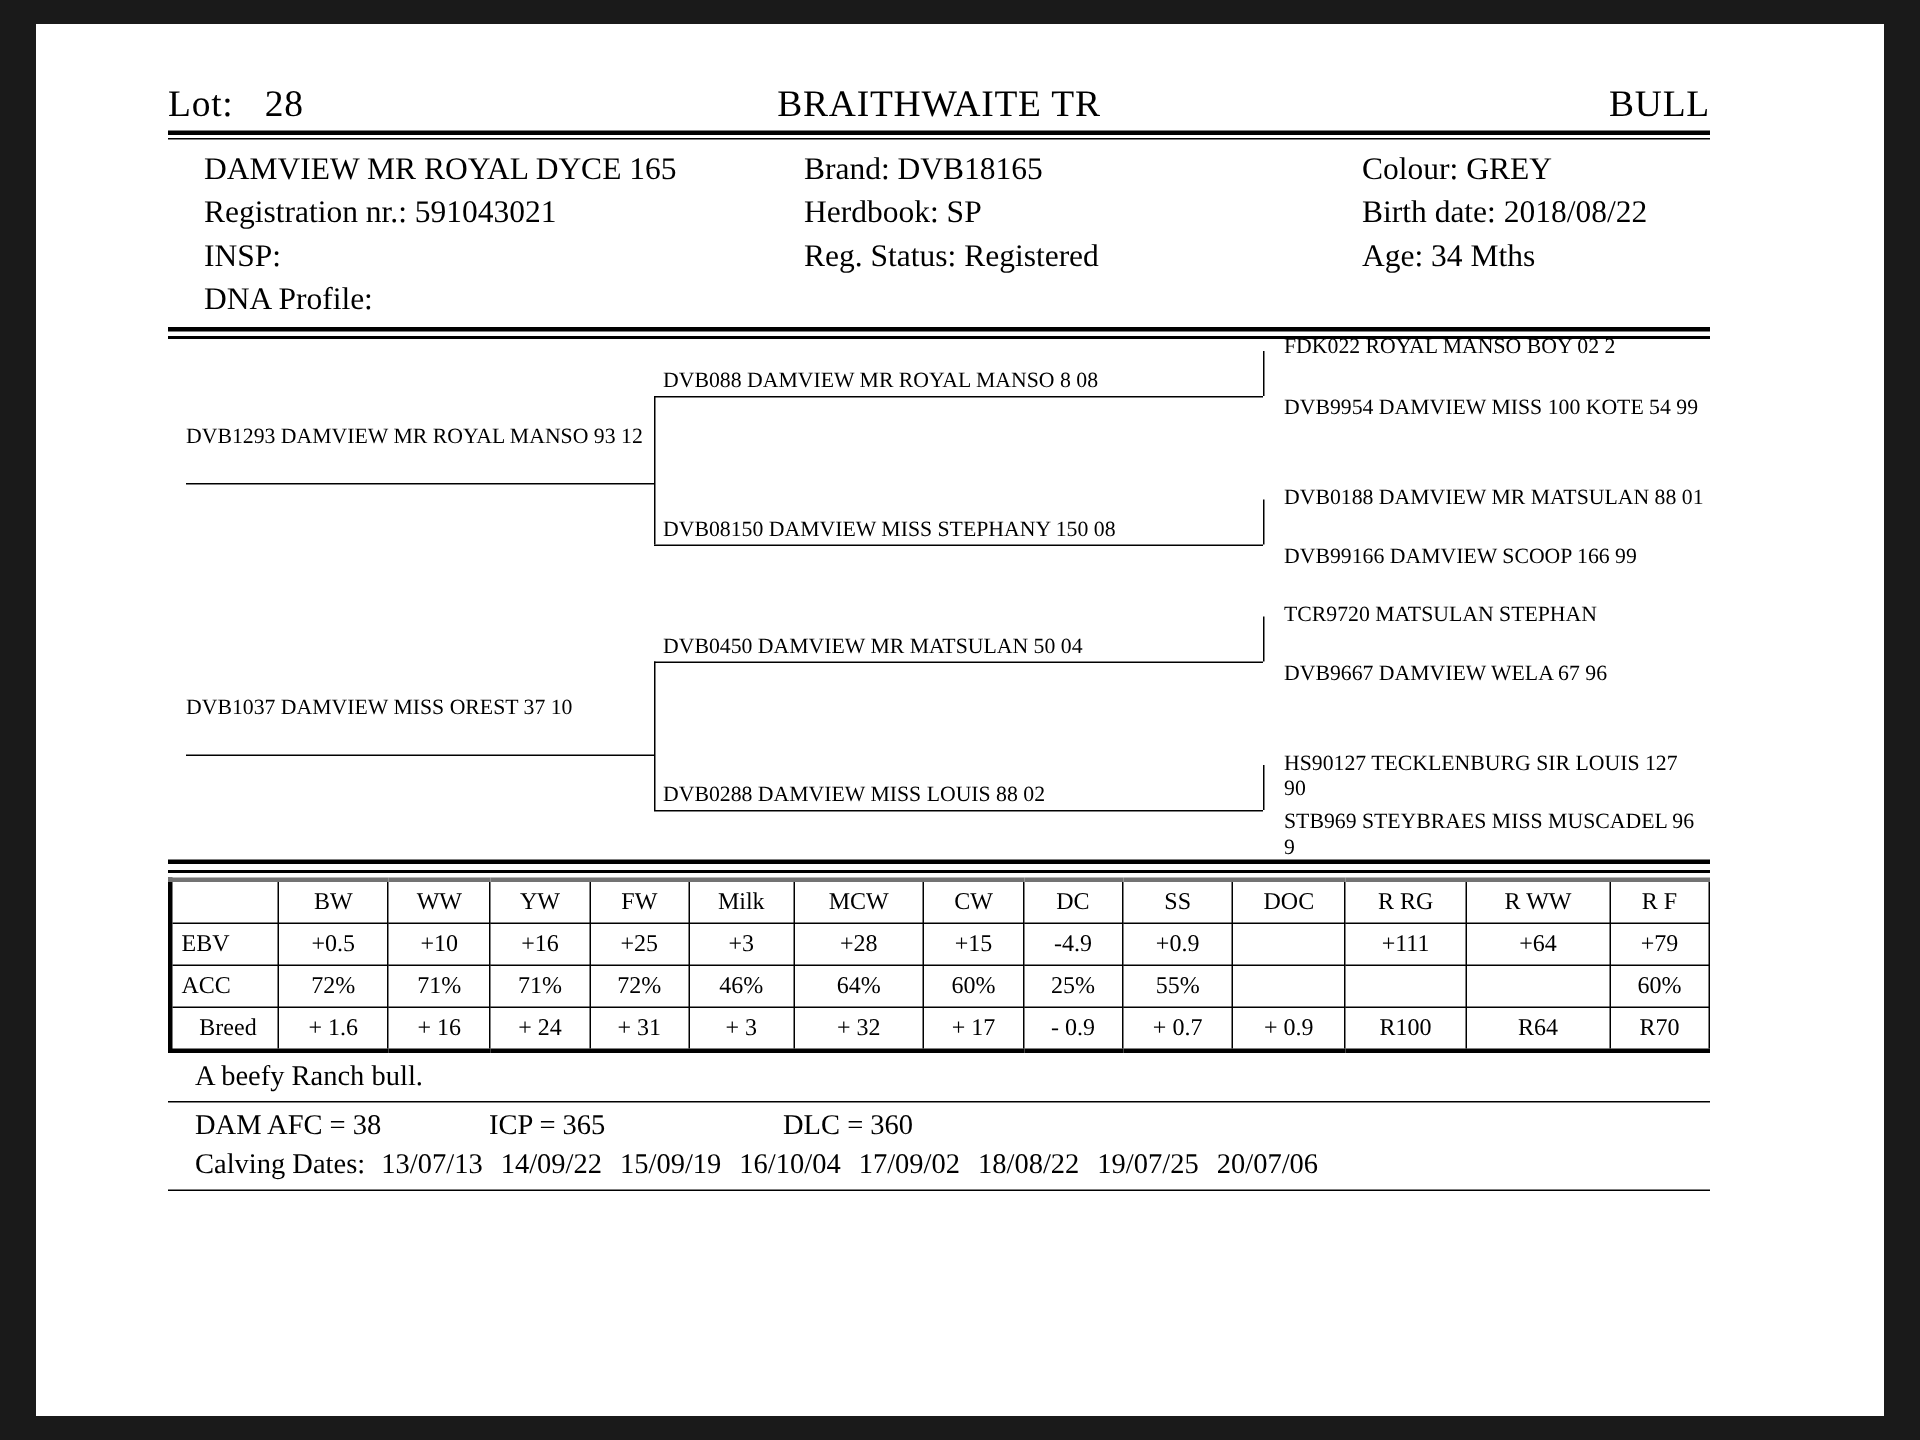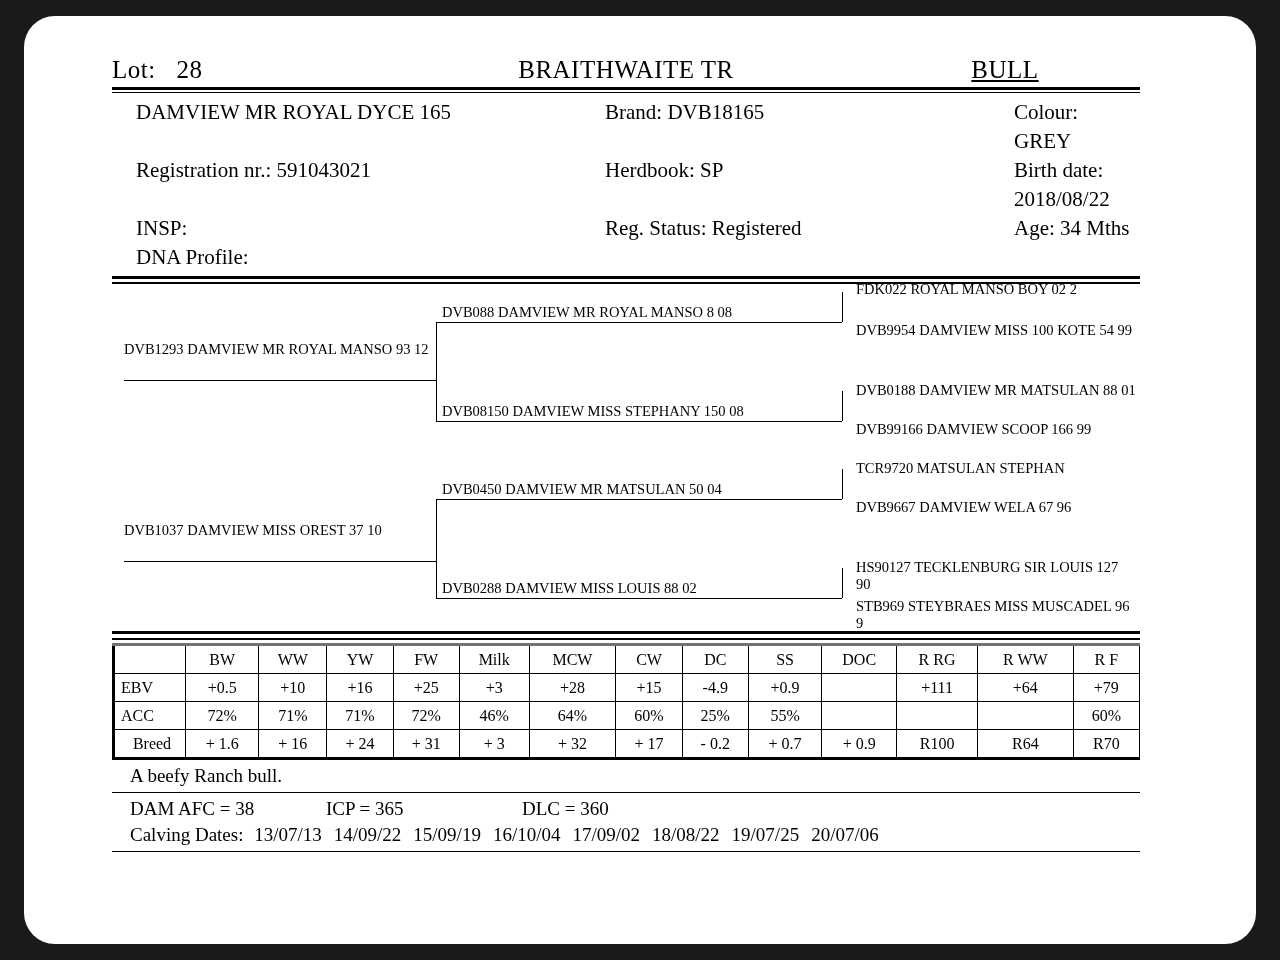--- a/index.html
+++ b/index.html
@@ -13,61 +13,60 @@
     font-family: "Liberation Serif", serif;
     overflow: hidden;
   }
   .page {
     position: absolute;
     left: 24px;
     top: 16px;
     width: 1232px;
     height: 928px;
     background: #ffffff;
-    border-radius: 31px;
   }
   .sheet {
     position: absolute;
     left: 88px;
     top: 40px;
     width: 1028px;
   }
 
   
   .top-row {
     display: flex;
     align-items: baseline;
     font-size: 25px;
     padding-bottom: 3px;
   }
   .top-lot { width: 270px; letter-spacing: .5px; }
   .top-lot .lot-num { margin-left: 14px; }
   .top-title { flex: 1; text-align: center; letter-spacing: .5px; }
-  .top-bull { width: 270px; text-align: center; letter-spacing: .5px; text-decoration: underline; }
+  .top-bull { width: 270px; text-align: right; letter-spacing: .5px; }
 
   .rule-thick {
     border-top: 3px solid #000;
     border-bottom: 1px solid #000;
     height: 2px;
   }
   .rule-double {
     border-top: 3px solid #000;
     border-bottom: 2px solid #000;
     height: 3px;
   }
 
   
   .ident {
     font-size: 21px;
     line-height: 29px;
     padding: 5px 0 4px 24px;
   }
-  .ident .line { display: flex; gap: 37px; }
+  .ident .line { display: flex; }
   .ident .c1 { width: 400px; }
-  .ident .c2 { width: 372px; margin-left: 32px; }
+  .ident .c2 { width: 372px; }
   .ident .c3 { flex: 1; }
   .ident .full { width: 100%; }
 
   
   .ped {
     position: relative;
     height: 345px;
     font-size: 14.5px;
   }
   .ped .node {
@@ -289,21 +288,21 @@
       </tr>
       <tr>
         <td class="rowlab">Breed</td>
         <td>+ 1.6</td>
         <td>+ 16</td>
         <td>+ 24</td>
         <td>+ 31</td>
         <td>+ 3</td>
         <td>+ 32</td>
         <td>+ 17</td>
-        <td>- 0.2</td>
+        <td>- 0.9</td>
         <td>+ 0.7</td>
         <td>+ 0.9</td>
         <td>R100</td>
         <td>R64</td>
         <td>R70</td>
       </tr>
     </tbody>
       </table>
 
     <div class="note">A beefy Ranch bull.</div>

